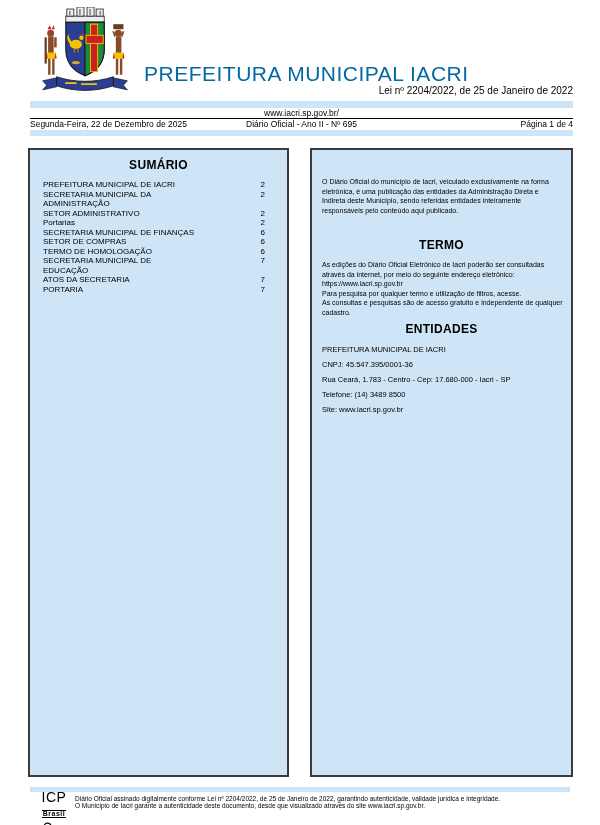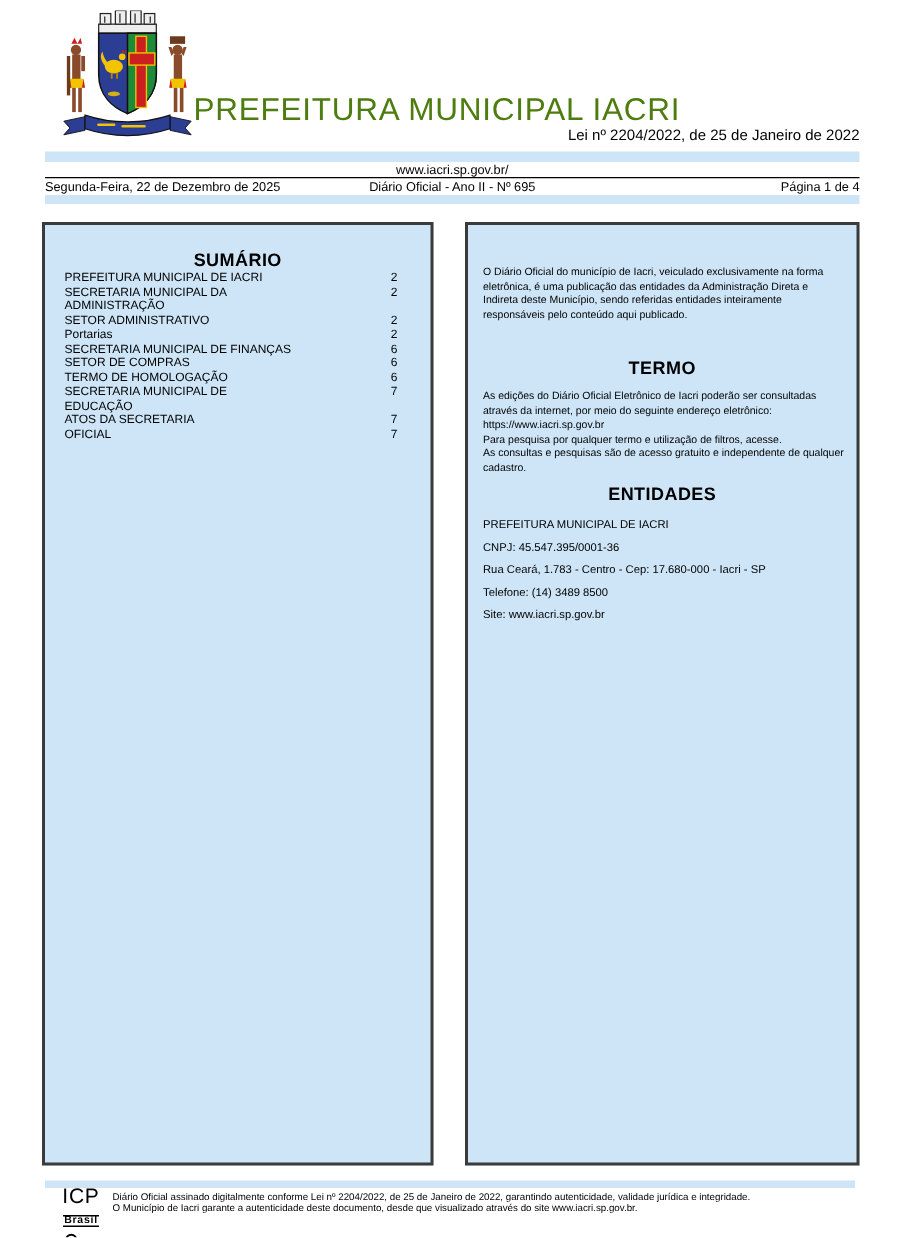--- a/index.html
+++ b/index.html
@@ -14,22 +14,22 @@
   }
 
   
   .crest { position:absolute; left:34px; top:7px; width:102px; height:93px; }
   .mast-title {
     position:absolute; left:144px; top:18px;
     font-size:43px; font-weight:bold; letter-spacing:0.5px; color:#000;
     white-space:nowrap;
   }
   .mast-subtitle {
-    position:absolute; left:129px; top:62px;
-    font-size:21px; font-weight:normal; letter-spacing:0.5px; color:#4d7c0f;
+    position:absolute; left:144px; top:62px;
+    font-size:21px; font-weight:normal; letter-spacing:0.5px; color:#0369a1;
     white-space:nowrap;
   }
   .law-line {
     position:absolute; right:27px; top:85px;
     font-size:10px; color:#000;
   }
 
   
   .header-table { position:absolute; left:30px; top:101px; width:543px; }
   .blue-bar { background:#cde5f7; height:7px; }
@@ -158,21 +158,21 @@
     </div>
     <div class="hrow meta-row">
       <span class="cell">Segunda-Feira, 22 de Dezembro de 2025</span>
       <span class="cell center">Diário Oficial - Ano II - Nº 695</span>
       <span class="cell">Página 1 de 4</span>
     </div>
     <div class="blue-bar thin"></div>
   </div>
 
   <div class="box left">
-    <div class="box-title" style="top:16px;">SUMÁRIO</div>
+    <div class="box-title" style="top:8px;">SUMÁRIO</div>
     <div class="sum-list">
       <div class="sum-row">
         <span class="sum-label">PREFEITURA MUNICIPAL DE IACRI</span>
         <span class="sum-page">2</span>
       </div>
       <div class="sum-row">
         <span class="sum-label">SECRETARIA MUNICIPAL DA ADMINISTRAÇÃO</span>
         <span class="sum-page">2</span>
       </div>
       <div class="sum-row">
@@ -197,21 +197,21 @@
       </div>
       <div class="sum-row">
         <span class="sum-label">SECRETARIA MUNICIPAL DE EDUCAÇÃO</span>
         <span class="sum-page">7</span>
       </div>
       <div class="sum-row">
         <span class="sum-label">ATOS DA SECRETARIA</span>
         <span class="sum-page">7</span>
       </div>
       <div class="sum-row">
-        <span class="sum-label">OFICIAL</span>
+        <span class="sum-label">PORTARIA</span>
         <span class="sum-page">7</span>
       </div>
     </div>
   </div>
 
   <div class="box right">
     <div class="body-text" style="top:27px;">O Diário Oficial do município de Iacri, veiculado exclusivamente na forma eletrônica, é uma publicação das entidades da Administração Direta e Indireta deste Município, sendo referidas entidades inteiramente responsáveis pelo conteúdo aqui publicado.</div>
 
     <div class="box-title" style="top:88px;">TERMO</div>
     <div class="body-text" style="top:110px;">

